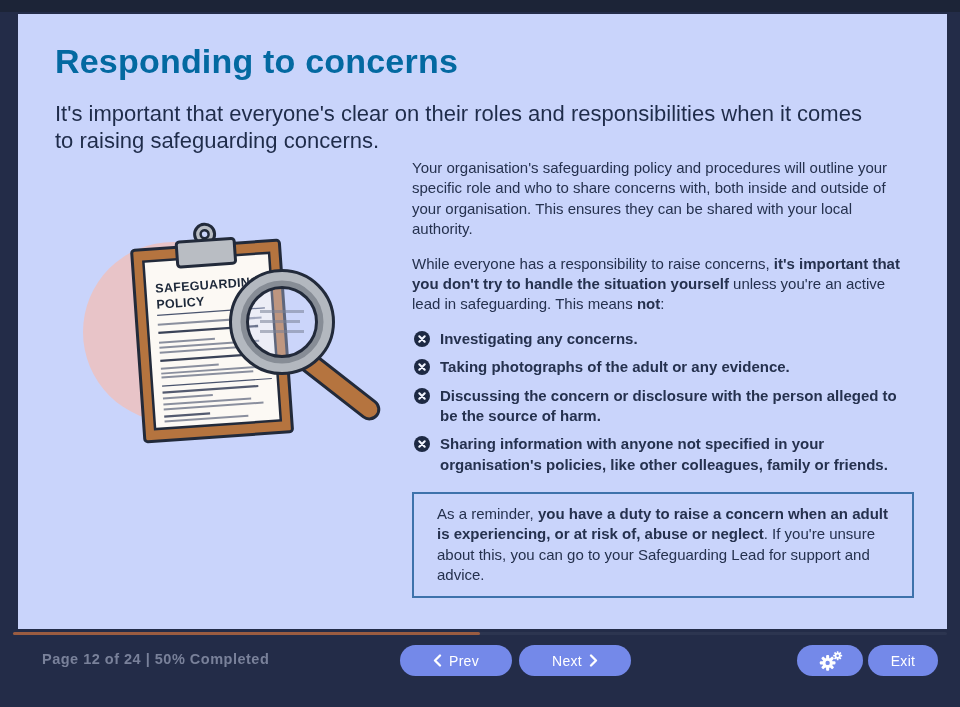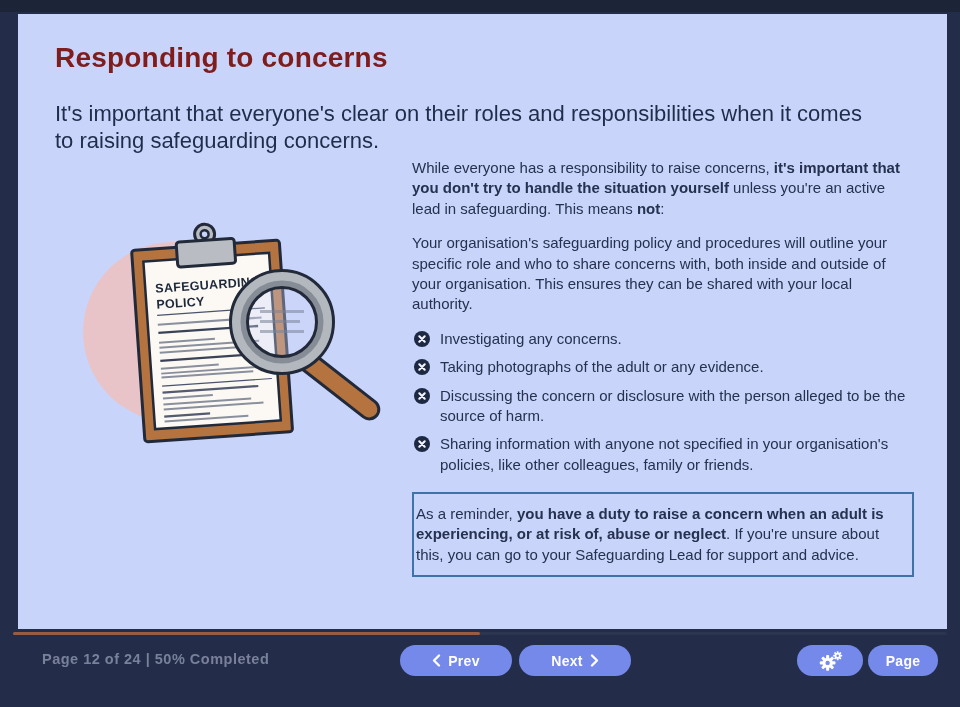--- a/index.html
+++ b/index.html
@@ -3,41 +3,41 @@
 <meta charset="utf-8">
 <style>
   * { margin:0; padding:0; box-sizing:border-box; }
   html,body { width:960px; height:707px; }
   body { font-family:"Liberation Sans", sans-serif; background:#232c48; position:relative; overflow:hidden; }
 
   .top-strip { position:absolute; left:0; top:0; width:960px; height:12px; background:#1c2437; }
 
   .slide { position:absolute; left:18px; top:14px; width:929px; height:615px; background:#c9d4fb; }
 
-  .page-title { position:absolute; left:37px; top:28px; font-size:28px; font-weight:700; color:#7f1d1d; letter-spacing:0.2px; }
+  .page-title { position:absolute; left:37px; top:28px; font-size:34px; font-weight:700; color:#0369a1; letter-spacing:0.2px; }
   .page-subtitle { position:absolute; left:37px; top:86px; width:810px; font-size:22px; line-height:1.23; color:#1f2c4a; }
 
   .text-col { position:absolute; left:394px; top:144px; width:502px; font-size:15px; line-height:1.36; color:#25314e; }
   .text-col p { margin-bottom:14px; }
   .text-col .b, .reminder-box .b { font-weight:700; }
 
   ul.dont-list { list-style:none; margin-bottom:17px; }
-  ul.dont-list li { display:flex; align-items:flex-start; margin-bottom:8px; }
+  ul.dont-list li { display:flex; align-items:flex-start; margin-bottom:8px;font-weight:bold; }
   .xicon { flex:0 0 16px; width:16px; height:16px; margin:2px 10px 0 2px; }
   .xicon svg { display:block; }
 
-  .reminder-box { border:2px solid #3d72ab; padding:10px 2px; line-height:1.36; color:#25314e; }
+  .reminder-box { border:2px solid #3d72ab; padding:10px 23px; line-height:1.36; color:#25314e; }
 
   
   .progress-track { position:absolute; left:13px; top:632px; width:934px; height:3px; background:#2c3550; border-radius:2px; }
   .progress-fill { height:3px; background:#9a5c41; border-radius:2px; }
   .page-info { position:absolute; left:42px; top:651px; font-size:14.5px; font-weight:700; letter-spacing:0.5px; color:#79819a; }
 
   .pill { position:absolute; top:645px; height:31px; border:none; border-radius:16px; background:#7489e9; color:#ffffff;
-          font-family:"Liberation Sans", sans-serif; font-size:14px; font-weight:700; letter-spacing:0.3px;
+          font-family:"Liberation Sans", sans-serif; font-size:14px; font-weight:400; letter-spacing:0.3px;
           display:flex; align-items:center; justify-content:center; gap:7px; cursor:pointer; }
   .pill svg { display:block; }
   #prev-btn { left:400px; width:112px; }
   #next-btn { left:519px; width:112px; }
   #settings-btn { left:797px; width:66px; }
   #exit-btn { left:868px; width:70px; }
 
   .illustration { position:absolute; left:40px; top:196px; }
 </style>
 </head>
@@ -99,22 +99,22 @@
         <rect x="202" y="120" width="44" height="3" fill="#7b8297"></rect>
       </g>
       <circle cx="224" cy="112" r="46" fill="none" stroke="#b3b8bf" stroke-width="11"></circle>
       <circle cx="224" cy="112" r="38" fill="none" stroke="#878d96" stroke-width="7"></circle>
       <circle cx="224" cy="112" r="51.5" fill="none" stroke="#222a3a" stroke-width="3"></circle>
       <circle cx="224" cy="112" r="34.5" fill="none" stroke="#222a3a" stroke-width="3"></circle>
     </g>
   </svg>
 
   <div class="text-col">
+    <p>Your organisation's safeguarding policy and procedures will outline your specific role and who to share concerns with, both inside and outside of your organisation. This ensures they can be shared with your local authority.</p>
     <p><span>While everyone has a responsibility to raise concerns, </span><span class="b">it's important that you don't try to handle the situation yourself</span><span> unless you're an active lead in safeguarding. This means </span><span class="b">not</span><span>:</span></p>
-    <p>Your organisation's safeguarding policy and procedures will outline your specific role and who to share concerns with, both inside and outside of your organisation. This ensures they can be shared with your local authority.</p>
 
     <ul class="dont-list">
       <li>
         <span class="xicon">
             <svg width="16" height="16" viewBox="0 0 16 16">
               <circle cx="8" cy="8" r="8" fill="#1d2943"></circle>
               <path d="M5.3 5.3 L10.7 10.7 M10.7 5.3 L5.3 10.7" stroke="#f2f5ff" stroke-width="2.1" stroke-linecap="round"></path>
             </svg>
           </span>
         <span>Investigating any concerns.</span>
@@ -199,14 +199,14 @@
         <rect x="-1.6" y="-8.2" width="3.2" height="4" rx="1" transform="rotate(270)"></rect>
         <rect x="-1.6" y="-8.2" width="3.2" height="4" rx="1" transform="rotate(315)"></rect>
       </g>
       <circle r="5.4"></circle>
       <circle r="2.3" fill="#7489e9"></circle>
     </g>
   </svg>
 </button>
 
 <button class="pill" id="exit-btn">
-  <span>Page</span>
+  <span>Exit</span>
 </button>
 
 </body></html>

